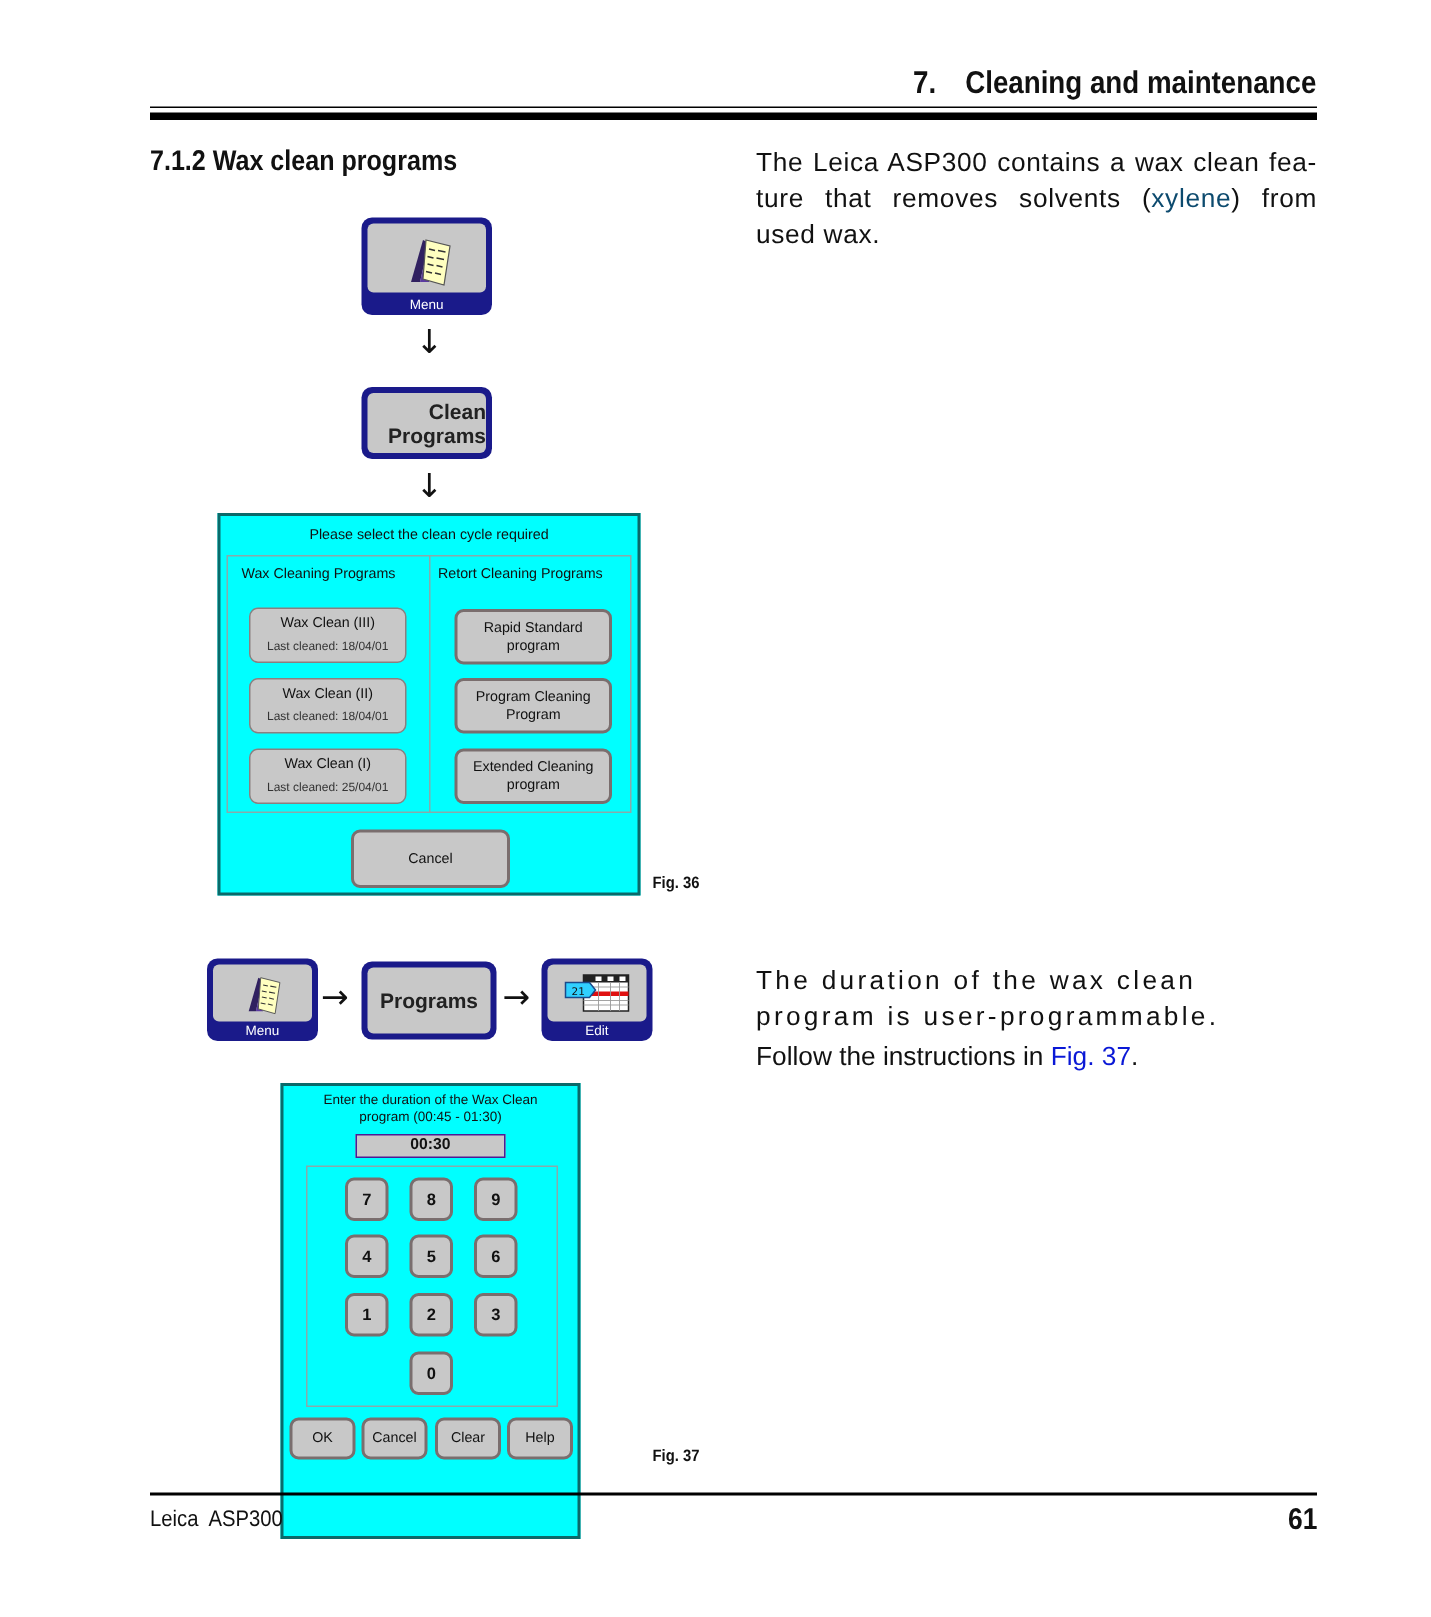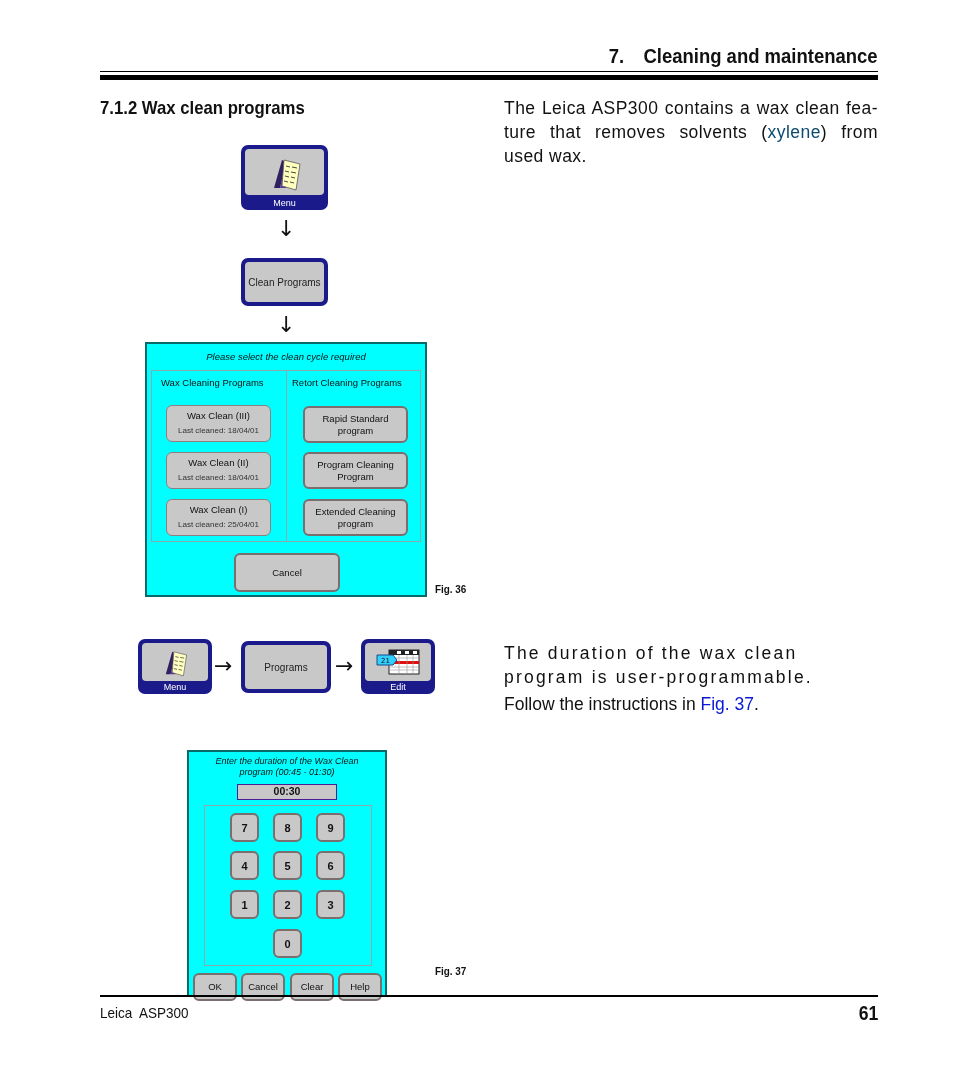--- a/index.html
+++ b/index.html
@@ -17,27 +17,27 @@
   .red { color: #0c4a6e; }
   .blue { color: #0a18d6; }
   .para-a { top: 96px; letter-spacing: 0.45px; }
   .para-b { top: 641px; letter-spacing: 0.45px; }
   .spaced { letter-spacing: 2.2px; text-align: left; }
 
   
   .dev-btn { position: absolute; background: #1a1a8a; border-radius: 7px; box-sizing: border-box; }
   .dev-btn .face { position: absolute; left: 4px; right: 4px; top: 4px; background: #c8c8c8; border-radius: 4px; }
   .dev-btn .cap { position: absolute; left: 0; right: 0; bottom: 1px; text-align: center; color: #fff; font-size: 9px; line-height: 11px; }
-  .dev-btn .txt { position: absolute; left: 0; right: 0; top: 0; bottom: 0; display: flex; align-items: center; justify-content: center; font-size: 10px; font-weight: normal; color: #222; }
+  .dev-btn .txt { position: absolute; left: 0; right: 0; top: 0; bottom: 0; display: flex; align-items: center; justify-content: center; font-size: 14px; font-weight: bold; color: #222; text-align: right; }
 
   .arrow { position: absolute; font-size: 22px; line-height: 22px; color: #111; font-family: "DejaVu Sans", sans-serif; }
 
   
   .screen { position: absolute; background: #00ffff; border: 2px solid #0a6a6a; box-sizing: border-box; }
-  .screen .title { position: absolute; left: 0; right: 0; text-align: center; font-size: 9.5px; color: #111; font-style: italic; }
+  .screen .title { position: absolute; left: 0; right: 0; text-align: center; font-size: 9.5px; color: #111; }
   .gbtn { position: absolute; background: #c8c8c8; border: 2px solid #7a6e6e; border-radius: 6px; box-sizing: border-box; display: flex; flex-direction: column; align-items: center; justify-content: center; text-align: center; font-size: 9.5px; line-height: 12px; color: #111; }
   .gbtn.thin { border-width: 1px; border-color: #8a8080; }
   .gbtn .sub { font-size: 8px; color: #333; margin-top: 3px; }
   .panel-box { position: absolute; border: 1px solid #8aa; box-sizing: border-box; }
   .col-head { position: absolute; font-size: 9.5px; color: #111; white-space: nowrap; }
 
   .fig-label { position: absolute; font-size: 11px; font-weight: bold; transform: scaleX(0.9); transform-origin: left center; }
 
   .footer-rule { position: absolute; left: 100px; width: 778px; top: 995px; height: 2px; background: #000; }
   .footer-left { position: absolute; left: 100px; top: 1004px; font-size: 15px; transform: scaleX(0.9); transform-origin: left center; white-space: nowrap; }
@@ -184,21 +184,21 @@
           <line x1="32" y1="8" x2="32" y2="27"></line>
           <line x1="38" y1="8" x2="38" y2="27"></line>
       </g>
       <path d="M2,8 h16 l4,5 l-4,5 h-16 z" fill="#30d0ff" stroke="#1a4a8a" stroke-width="1"></path>
       <text x="6" y="16" font-size="7" font-family="DejaVu Sans, sans-serif" fill="#111">21</text>
     </svg>
   </div>
   <div class="cap">Edit</div>
 </div>
 
-<div class="screen" style="left:187px; top:722px; width:200px; height:247px;margin-top:28px;">
+<div class="screen" style="left:187px; top:722px; width:200px; height:304px;">
   <div class="title" style="top:4px; font-size:9px;">Enter the duration of the Wax Clean</div>
   <div class="title" style="top:15px; font-size:9px;">program (00:45 - 01:30)</div>
   <div class="display-field" style="left:48px; top:32px; width:100px; height:16px;">00:30</div>
 
   <div class="panel-box" style="left:15px; top:53px; width:168px; height:161px;"></div>
 
   <div class="gbtn" style="left:41px; top:61px; width:29px; height:29px; font-weight:bold; font-size:11px;">
       <span>7</span>
     </div>
   <div class="gbtn" style="left:84px; top:61px; width:29px; height:29px; font-weight:bold; font-size:11px;">

